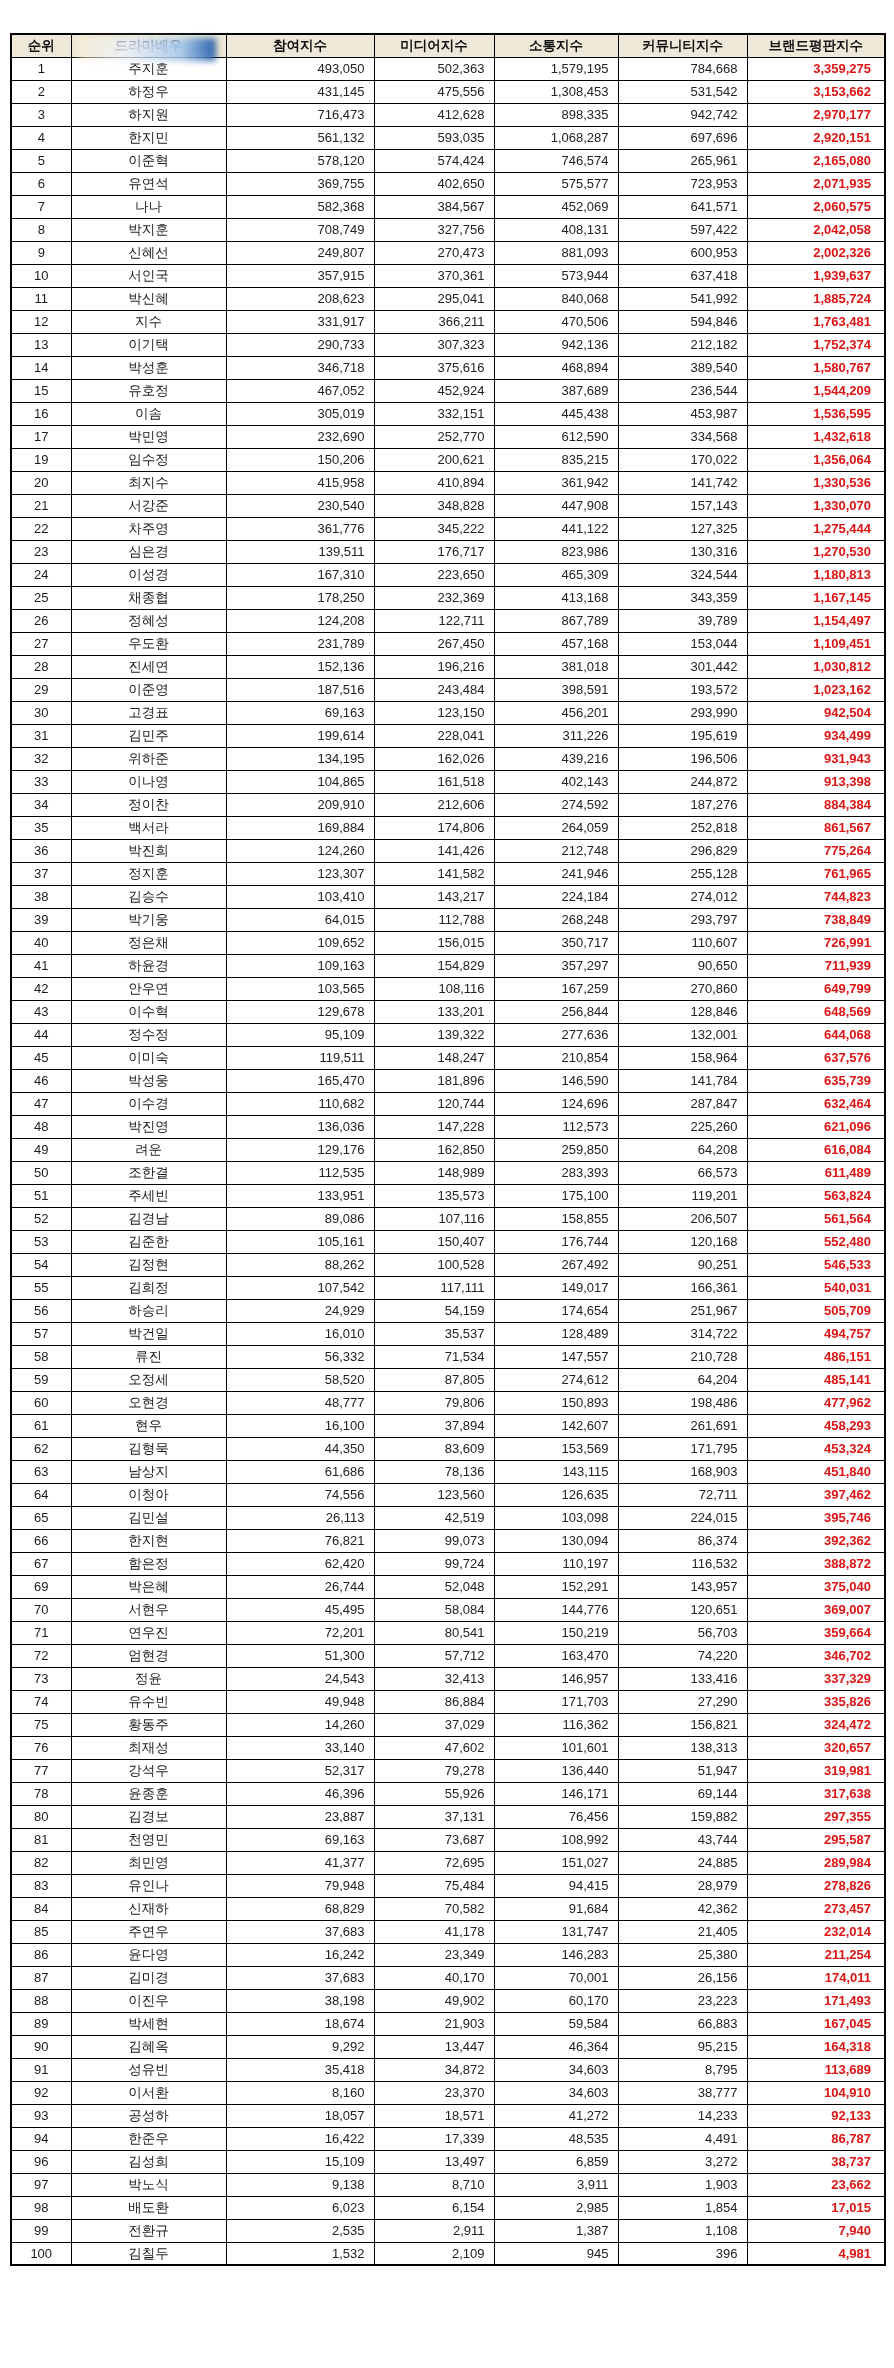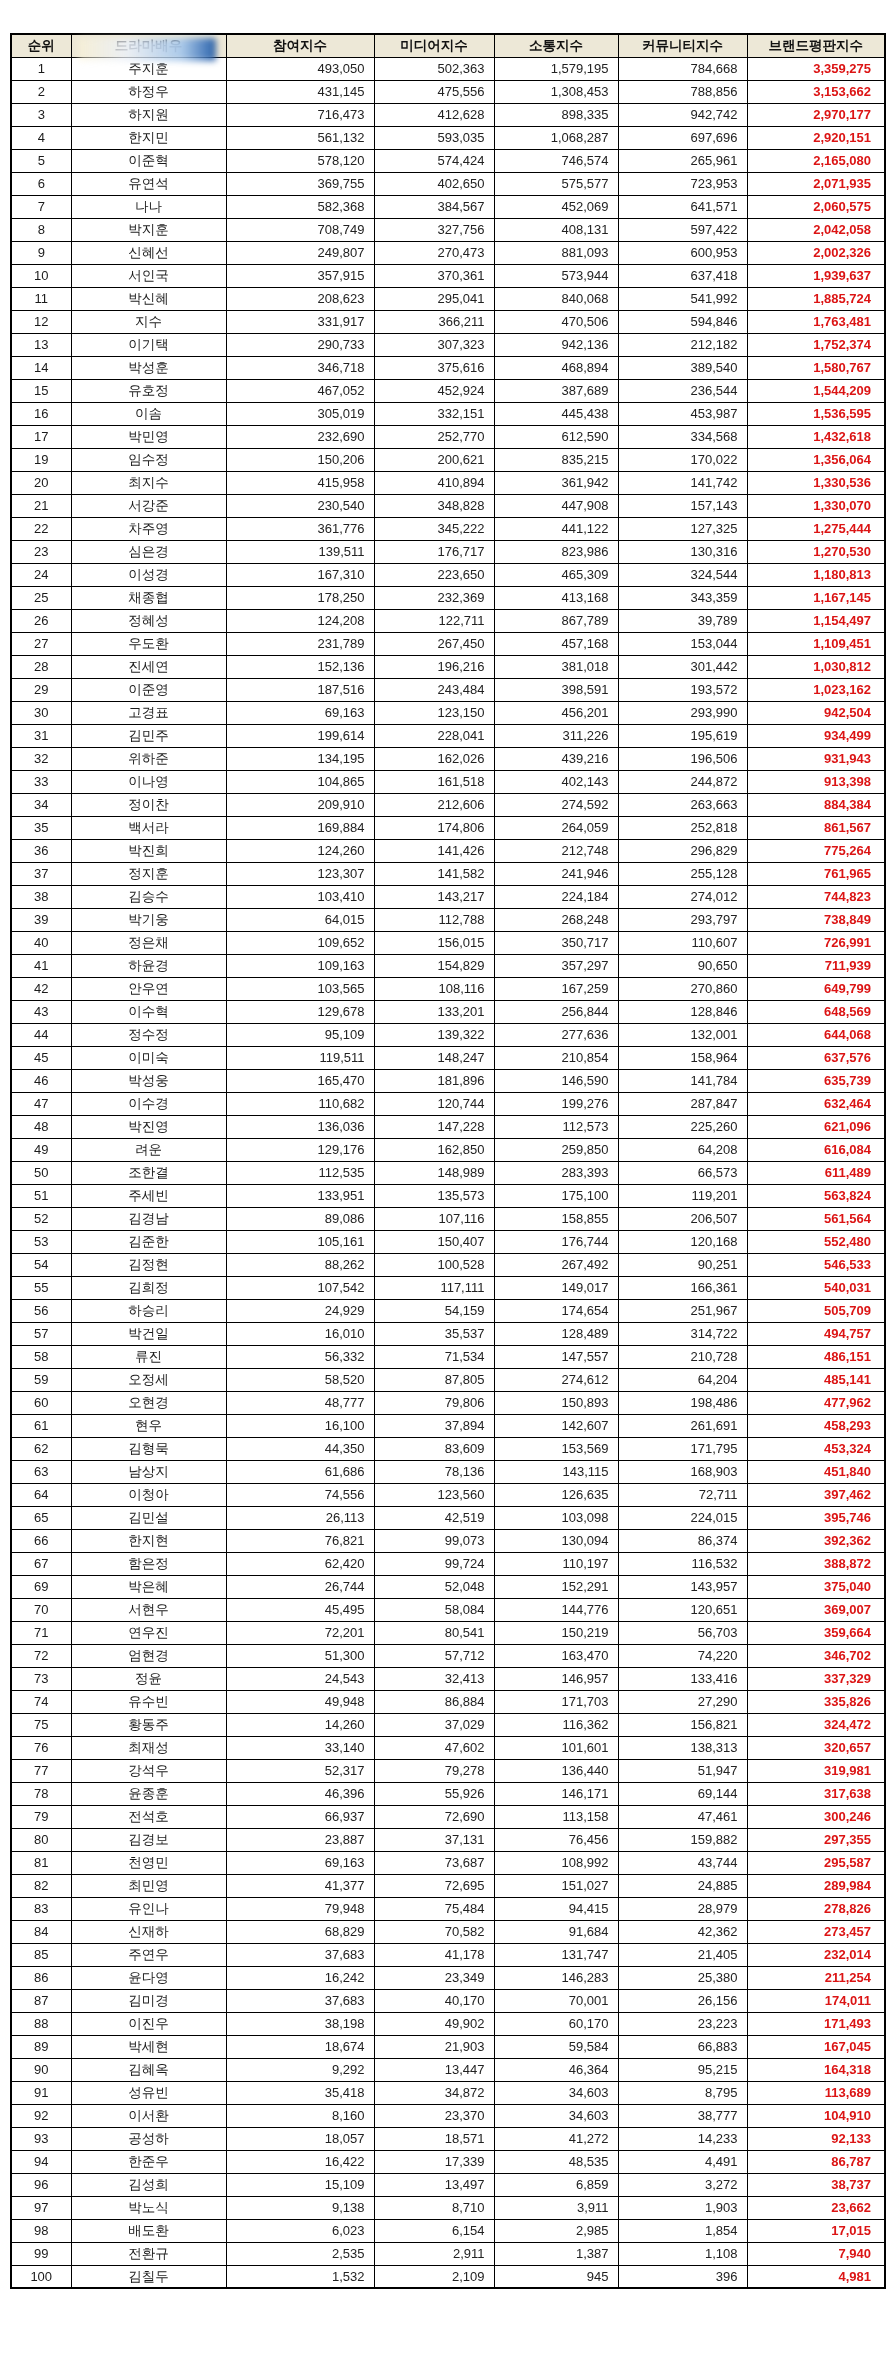--- a/index.html
+++ b/index.html
@@ -103,21 +103,21 @@
           <td class="c-num">1,579,195</td>
           <td class="c-num">784,668</td>
           <td class="c-brand">3,359,275</td>
         </tr>
         <tr>
           <td class="c-rank">2</td>
           <td class="c-name">하정우</td>
           <td class="c-num">431,145</td>
           <td class="c-num">475,556</td>
           <td class="c-num">1,308,453</td>
-          <td class="c-num">788,856</td>
+          <td class="c-num">531,542</td>
           <td class="c-brand">3,153,662</td>
         </tr>
         <tr>
           <td class="c-rank">3</td>
           <td class="c-name">하지원</td>
           <td class="c-num">716,473</td>
           <td class="c-num">412,628</td>
           <td class="c-num">898,335</td>
           <td class="c-num">942,742</td>
           <td class="c-brand">2,970,177</td>
@@ -382,21 +382,21 @@
           <td class="c-num">402,143</td>
           <td class="c-num">244,872</td>
           <td class="c-brand">913,398</td>
         </tr>
         <tr>
           <td class="c-rank">34</td>
           <td class="c-name">정이찬</td>
           <td class="c-num">209,910</td>
           <td class="c-num">212,606</td>
           <td class="c-num">274,592</td>
-          <td class="c-num">263,663</td>
+          <td class="c-num">187,276</td>
           <td class="c-brand">884,384</td>
         </tr>
         <tr>
           <td class="c-rank">35</td>
           <td class="c-name">백서라</td>
           <td class="c-num">169,884</td>
           <td class="c-num">174,806</td>
           <td class="c-num">264,059</td>
           <td class="c-num">252,818</td>
           <td class="c-brand">861,567</td>
@@ -498,21 +498,21 @@
           <td class="c-num">181,896</td>
           <td class="c-num">146,590</td>
           <td class="c-num">141,784</td>
           <td class="c-brand">635,739</td>
         </tr>
         <tr>
           <td class="c-rank">47</td>
           <td class="c-name">이수경</td>
           <td class="c-num">110,682</td>
           <td class="c-num">120,744</td>
-          <td class="c-num">199,276</td>
+          <td class="c-num">124,696</td>
           <td class="c-num">287,847</td>
           <td class="c-brand">632,464</td>
         </tr>
         <tr>
           <td class="c-rank">48</td>
           <td class="c-name">박진영</td>
           <td class="c-num">136,036</td>
           <td class="c-num">147,228</td>
           <td class="c-num">112,573</td>
           <td class="c-num">225,260</td>
@@ -773,29 +773,20 @@
         <tr>
           <td class="c-rank">78</td>
           <td class="c-name">윤종훈</td>
           <td class="c-num">46,396</td>
           <td class="c-num">55,926</td>
           <td class="c-num">146,171</td>
           <td class="c-num">69,144</td>
           <td class="c-brand">317,638</td>
         </tr>
         <tr>
-          <td class="c-rank">79</td>
-          <td class="c-name">전석호</td>
-          <td class="c-num">66,937</td>
-          <td class="c-num">72,690</td>
-          <td class="c-num">113,158</td>
-          <td class="c-num">47,461</td>
-          <td class="c-brand">300,246</td>
-        </tr>
-        <tr>
           <td class="c-rank">80</td>
           <td class="c-name">김경보</td>
           <td class="c-num">23,887</td>
           <td class="c-num">37,131</td>
           <td class="c-num">76,456</td>
           <td class="c-num">159,882</td>
           <td class="c-brand">297,355</td>
         </tr>
         <tr>
           <td class="c-rank">81</td>

